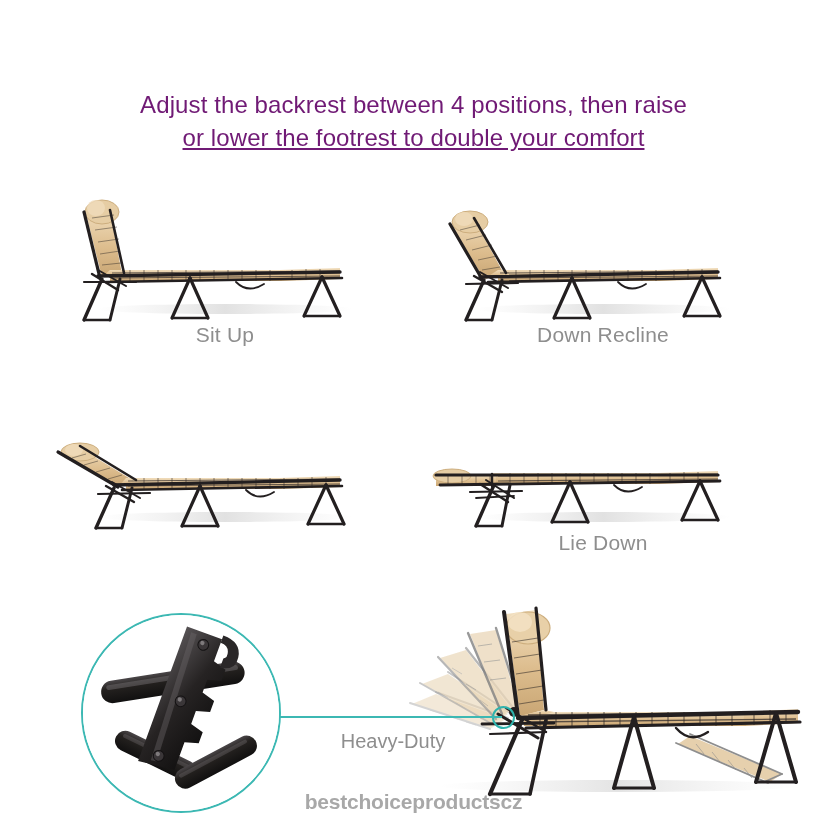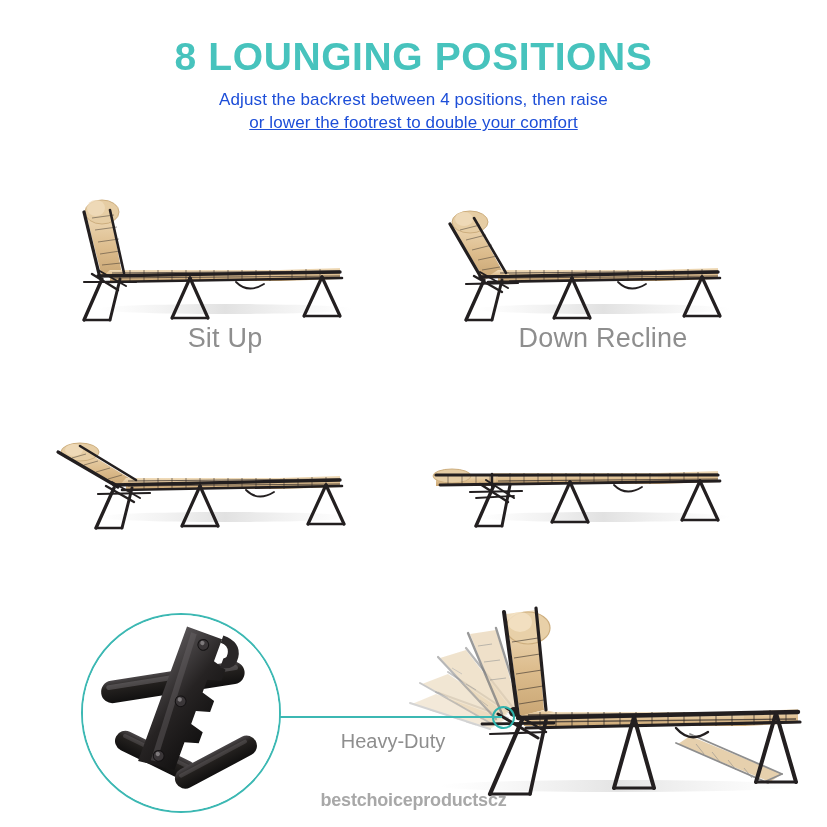--- a/index.html
+++ b/index.html
@@ -28,23 +28,23 @@
     letter-spacing: 0.6px;
     color: #47c3bd;
     line-height: 1.1;
   }
   .subhead {
     position: absolute;
     top: 88px;
     left: 0;
     width: 827px;
     text-align: center;
-    font-size: 17px;
+    font-size: 24px;
     font-weight: normal;
-    color: #1d4ed8;
+    color: #701a75;
     line-height: 1.38;
     letter-spacing: 0.1px;
   }
   .subhead .l2 { display: block; text-decoration: underline; }
 
   
   .grid {
     position: absolute;
     top: 178px;
     left: 0;
@@ -68,21 +68,21 @@
     height: 148px;
   }
   .cell-art svg { display: block; width: 100%; height: 100%; }
 
   .cell-label {
     position: absolute;
     top: 145px;
     left: 0;
     width: 370px;
     text-align: center;
-    font-size: 27px;
+    font-size: 21px;
     color: #8e8e8e;
     letter-spacing: 0.2px;
   }
 
   
   .feature {
     position: absolute;
     left: 0;
     top: 580px;
     width: 827px;
@@ -143,32 +143,31 @@
     border-radius: 50%;
     box-sizing: border-box;
   }
 
   .watermark {
     position: absolute;
     left: 0;
     top: 790px;
     width: 827px;
     text-align: center;
-    font-size: 18px;
+    font-size: 21px;
     font-weight: bold;
     color: #a8a8a8;
     letter-spacing: -0.2px;
   }
 </style>
 </head>
 <body>
 
 <div id="page">
 
-  <div class="headline">8 LOUNGING POSITIONS</div>
 
   <div class="subhead">
     <span>Adjust the backrest between 4 positions, then raise</span>
     <span class="l2">or lower the footrest to double your comfort</span>
   </div>
 
   <div class="grid">
 
     <div class="cell c0">
       <div class="cell-art">
@@ -408,20 +407,21 @@
             <path d="M152,96 L134,136" stroke-width="3.2"></path>
             <path d="M152,96 L170,136" stroke-width="3.2"></path>
             <path d="M134,136 L170,136" stroke-width="2.4"></path>
             <path d="M282,95 L264,134" stroke-width="3.2"></path>
             <path d="M282,95 L300,134" stroke-width="3.2"></path>
             <path d="M264,134 L300,134" stroke-width="2.4"></path>
             <path d="M196,99 Q208,111 224,101" stroke-width="1.8"></path>
           </g>
         </svg>
       </div>
+      <div class="cell-label">Lie Down</div>
     </div>
 
   </div>
 
   <div class="feature">
 
     <div class="fan-art">
       <svg viewBox="0 0 449 215" xmlns="http://www.w3.org/2000/svg">
         <defs>
           <linearGradient id="tanF" x1="0" y1="0" x2="0" y2="1">

